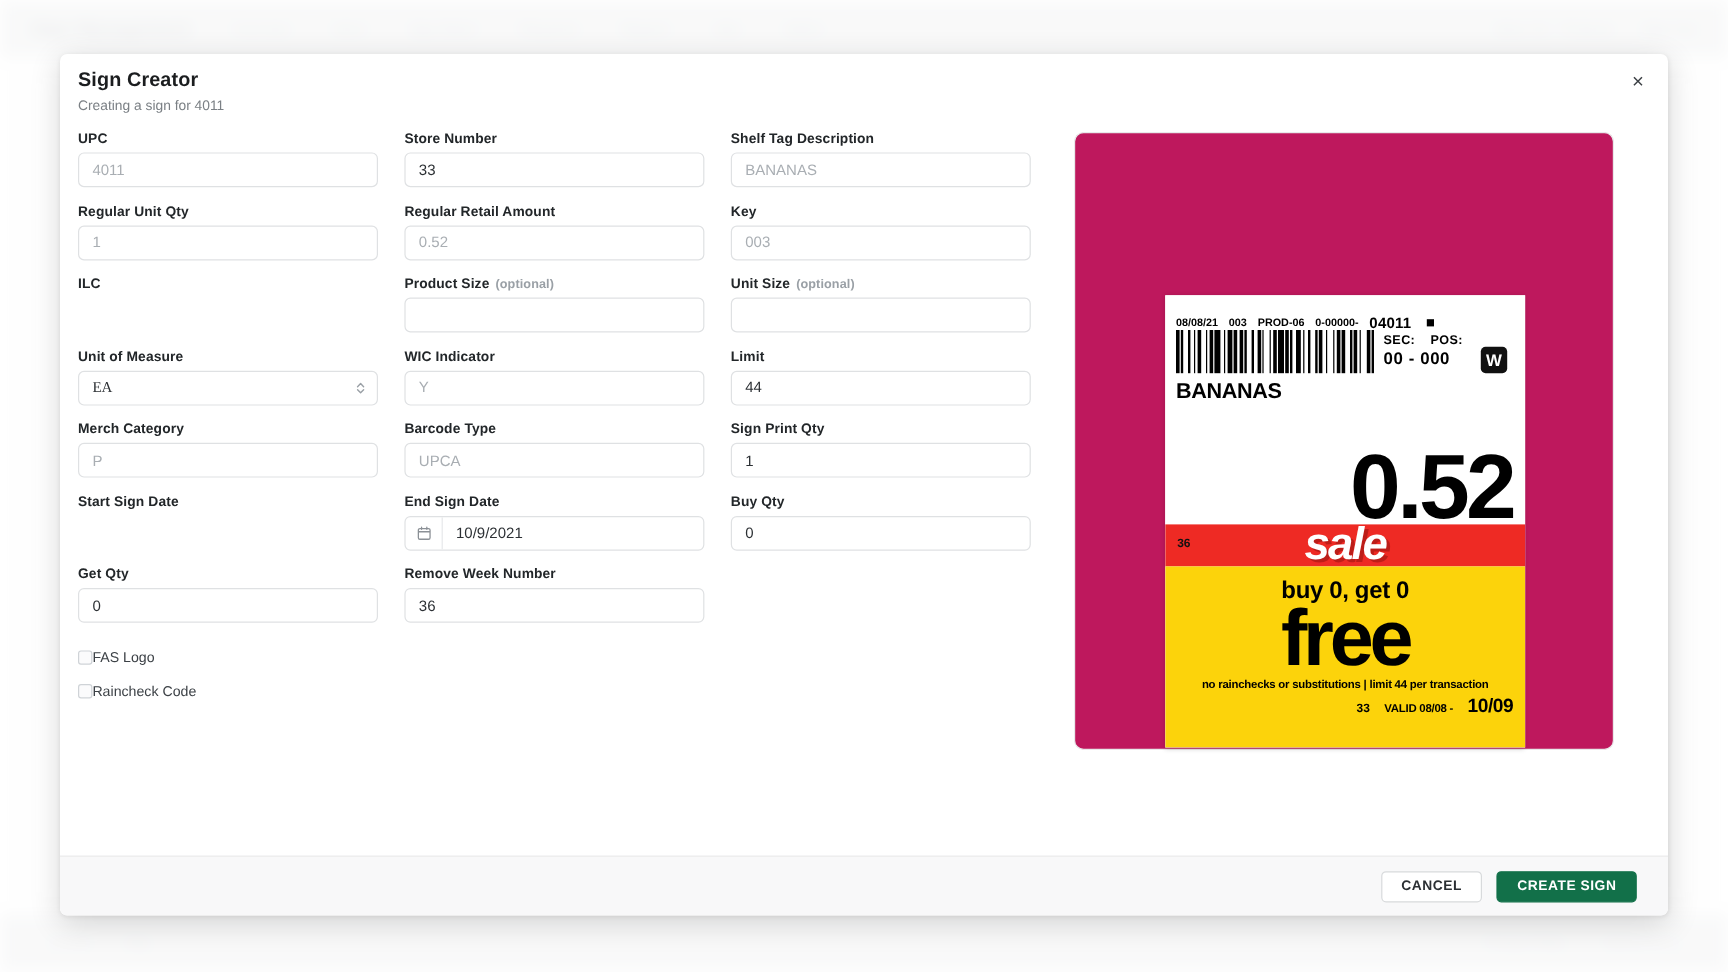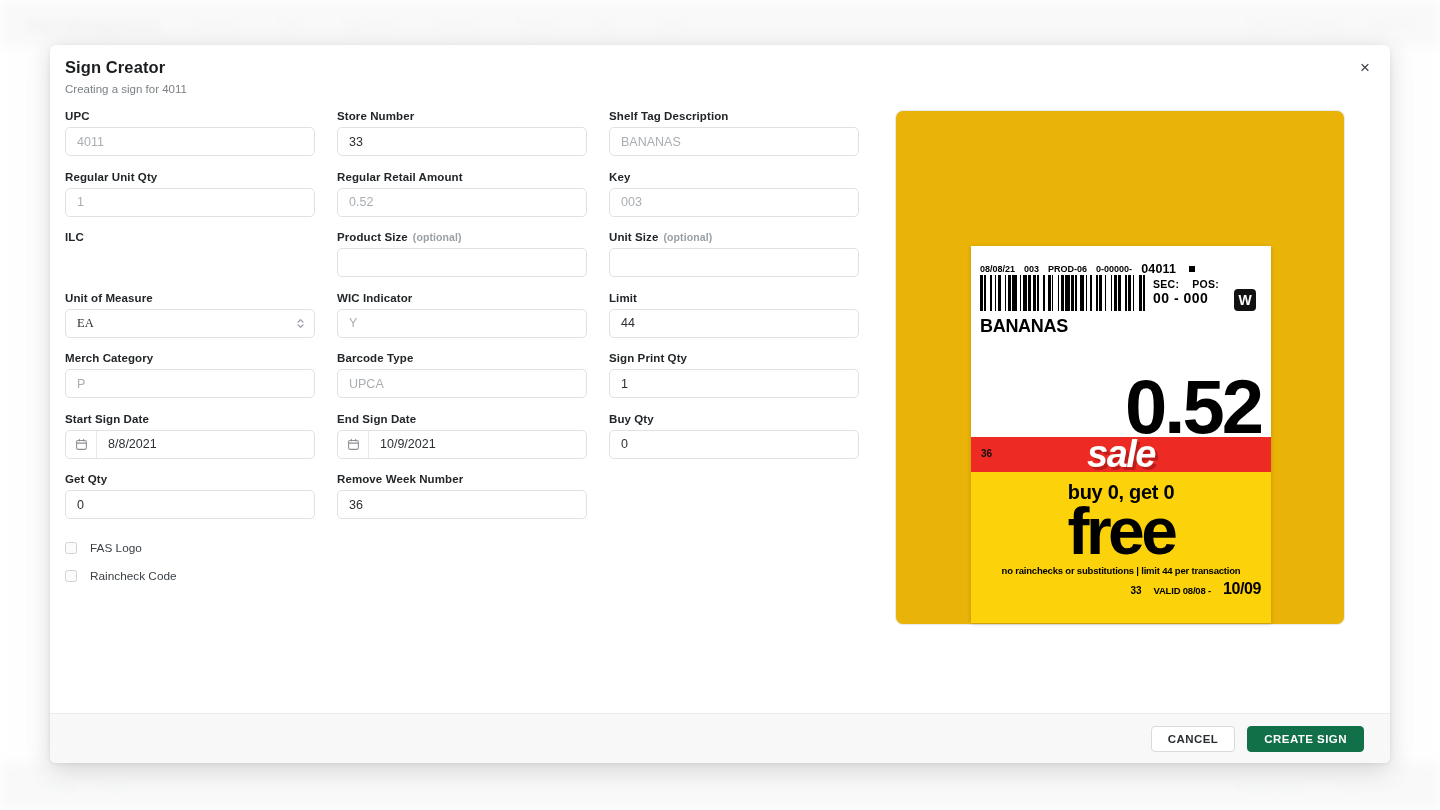--- a/index.html
+++ b/index.html
@@ -104,32 +104,32 @@
     width: 31px; height: 100%;
     display: flex; align-items: center; justify-content: center;
     border-right: 1px solid #e6e8ea;
     flex: 0 0 31px;
   }
   .date-icon-wrap svg { display: block; }
   .date-value { padding-left: 11px; font-size: 12.5px; color: #2c3034; }
 
   
   #checkbox-area { margin-top: 14px; }
-  .cb-row { display: flex; align-items: center; gap: 13px; height: 28px; cursor: pointer; }
+  .cb-row { display: flex; align-items: center; height: 28px; cursor: pointer; }
   .cb-box {
     width: 12px; height: 12px; border: 1px solid #cfd3d7; border-radius: 2.5px;
     background: #fbfbfc; flex: 0 0 12px;
   }
   .cb-label { font-size: 11.8px; color: #3c4146; }
 
   
   #preview-panel {
     position: absolute; left: 845px; top: 65px;
     width: 450px; height: 515px;
-    background: #eab308;
+    background: #be185d;
     border: 1px solid #e8e9ea;
     border-radius: 8px;
   }
 
   #sign {
     position: absolute; left: 75px; top: 135px;
     width: 300px; height: 377px;
     background: #ffffff;
     box-shadow: 0 1px 4px rgba(0,0,0,.18);
     overflow: hidden;
@@ -412,30 +412,20 @@
             <div class="input-box">
               <span class="val">1</span>
             </div>
           </div>
         </div>
         <div class="field-row">
           <div class="field">
             <div class="field-label">
               <span>Start Sign Date</span>
             </div>
-            <div class="input-box date-box">
-              <span class="date-icon-wrap">
-                <svg width="13" height="13" viewBox="0 0 16 16" fill="none" stroke="#8b9096" stroke-width="1.3">
-                  <rect x="2" y="3" width="12" height="11" rx="1.6"></rect>
-                  <path d="M2 6.3h12"></path>
-                  <path d="M5.3 1.6v2.2M10.7 1.6v2.2" stroke-linecap="round"></path>
-                </svg>
-              </span>
-              <span class="date-value">8/8/2021</span>
-            </div>
           </div>
           <div class="field">
             <div class="field-label">
               <span>End Sign Date</span>
             </div>
             <div class="input-box date-box">
               <span class="date-icon-wrap">
                 <svg width="13" height="13" viewBox="0 0 16 16" fill="none" stroke="#8b9096" stroke-width="1.3">
                   <rect x="2" y="3" width="12" height="11" rx="1.6"></rect>
                   <path d="M2 6.3h12"></path>

